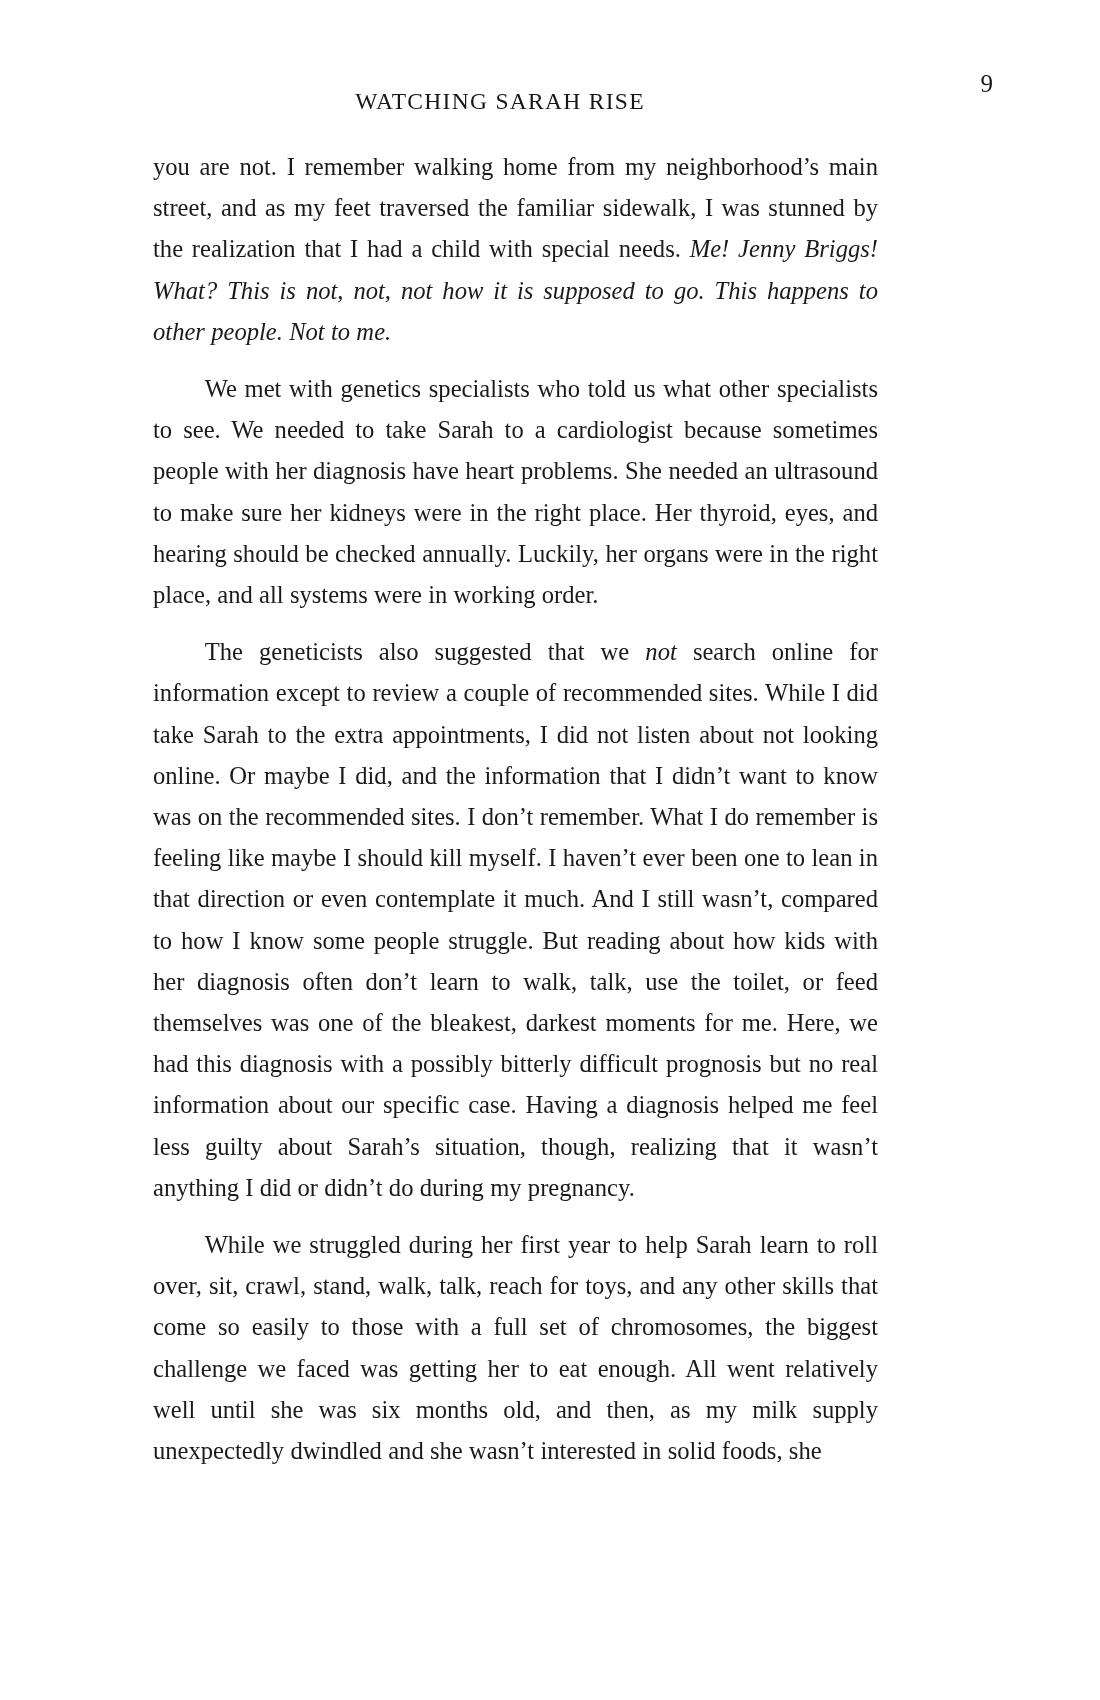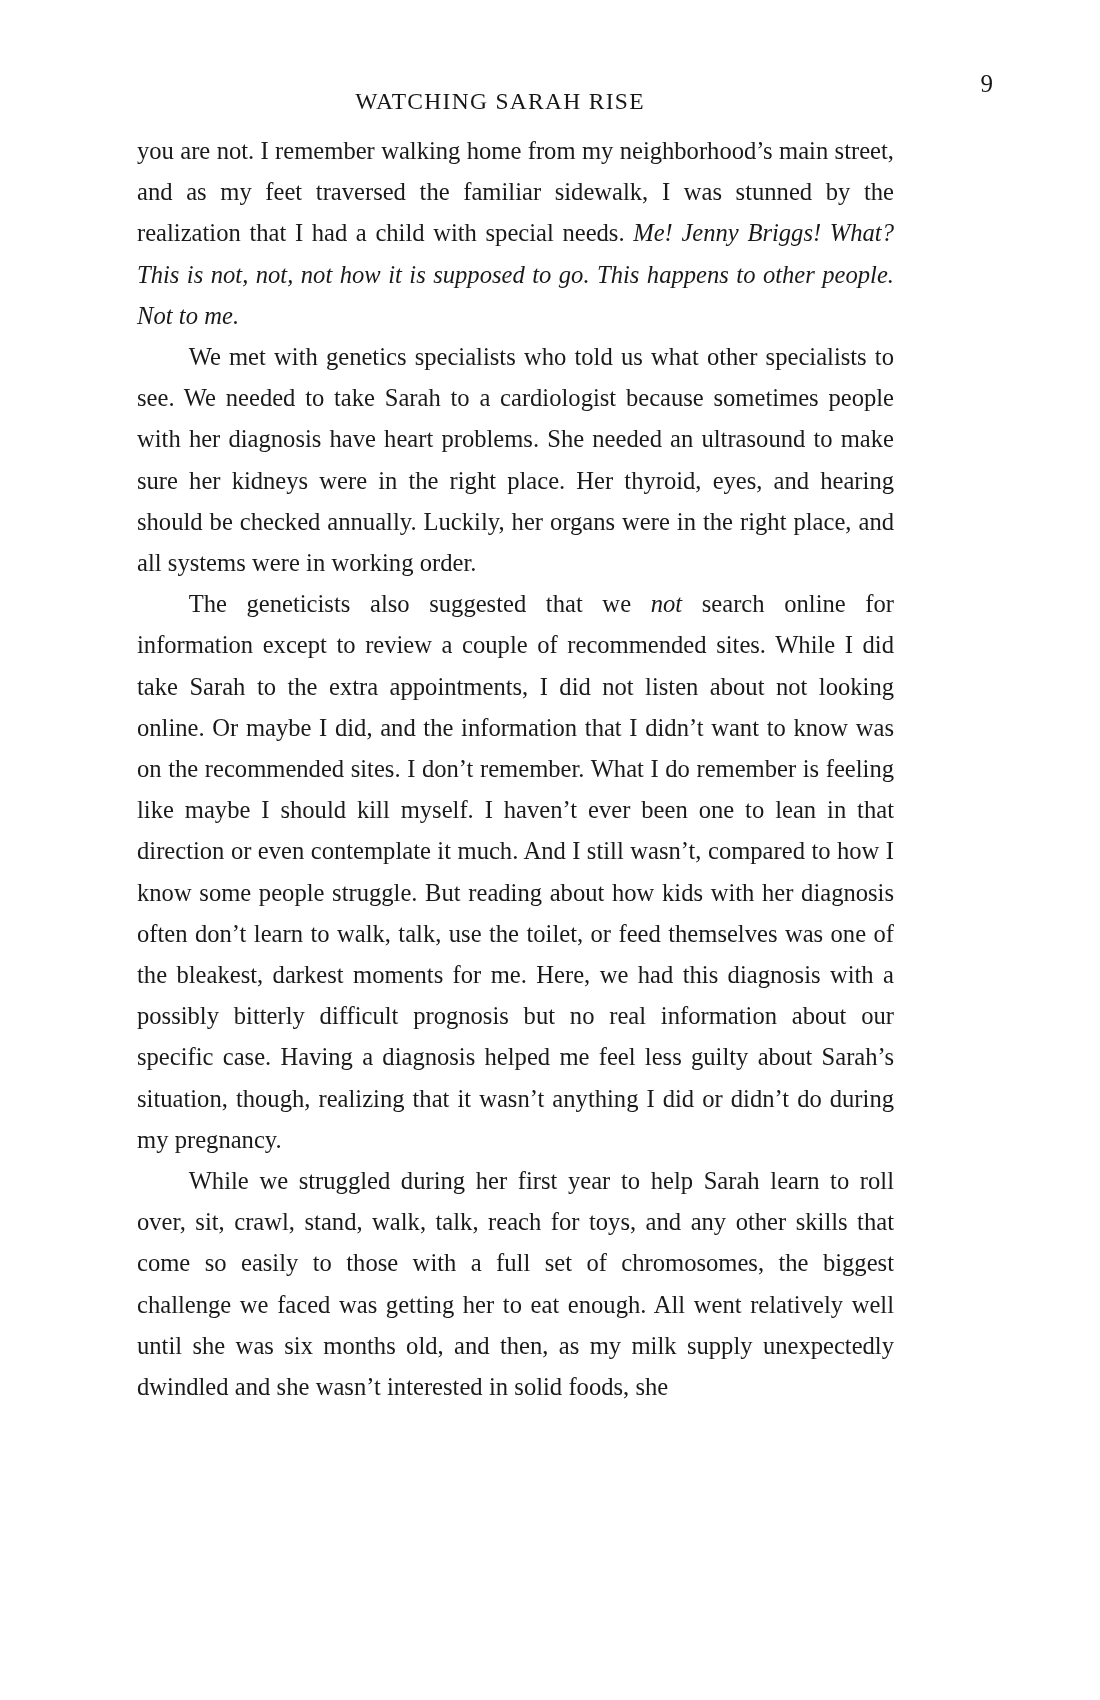--- a/index.html
+++ b/index.html
@@ -57,21 +57,21 @@
 
   
   .textblock {
     position: absolute;
     top: 130px;
     left: 137px;
     width: 757px;
   }
 
   p.para {
-    margin: 0;
+    margin: 16px;
     font-size: 24.6px;
     line-height: 41.2px;
     text-align: justify;
     text-justify: inter-word;
     hyphens: none;
     -webkit-hyphens: none;
     text-indent: 0;
     word-spacing: 0.005em;
   }
   p.para.indent {

